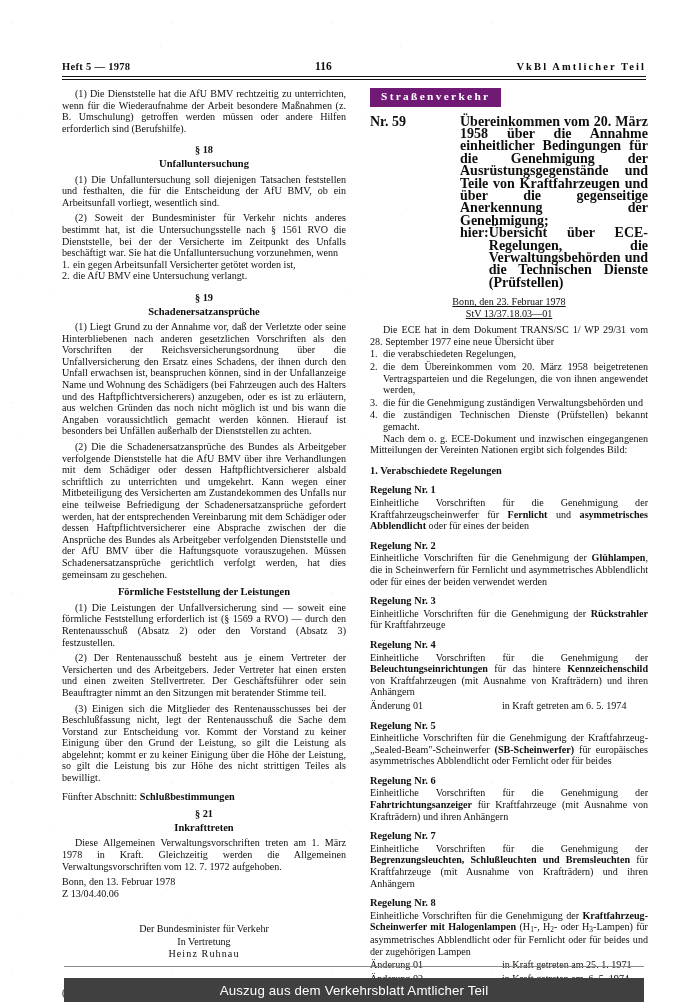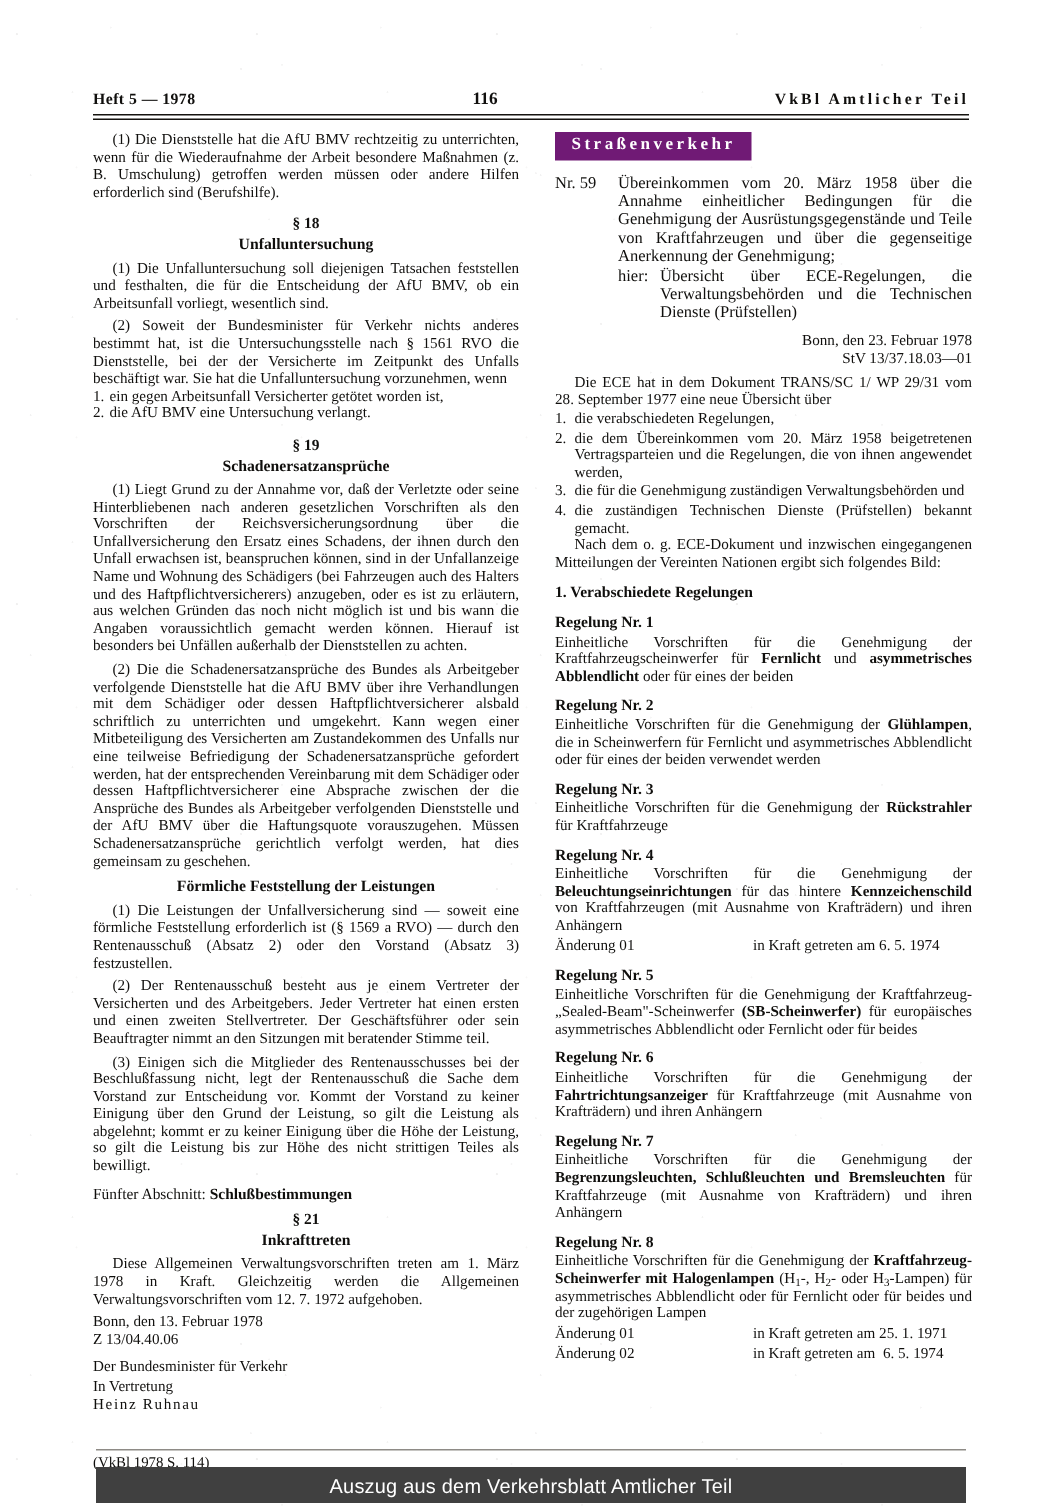--- a/index.html
+++ b/index.html
@@ -94,59 +94,61 @@
   }
   .numitem > .mark {
     display: inline-block;
     width: 11px;
     margin-left: -11px;
   }
 
   .abschnitt { text-indent: 0; margin-top: 7px; font-size: 10.3px; }
   .abschnitt b { font-weight: bold; }
 
-  .sig-block { text-align: left; text-indent: 0; margin-top: 7px; line-height: 12.5px; }
+  .sig-block { text-align: center; text-indent: 0; margin-top: 24px; line-height: 12.5px; }
   .sig-spaced { letter-spacing: 1.1px; }
   .src-note { text-indent: 0; margin-top: 26px; font-size: 9.9px; }
 
   
   .banner {
     display: inline-block;
     background: #701a75;
     color: #ffffff;
     font-weight: bold;
     font-size: 11.4px;
     letter-spacing: 2.3px;
     padding: 3px 11px 4px 11px;
     margin-bottom: 9px;
   }
   .entry-head {
     display: flex;
     text-indent: 0;
-    font-weight: normal;
-    font-size: 11px;
+    font-weight: bold;
+    font-size: 14px;
     line-height: 12.4px;
+    gap: 48px;
   }
   .entry-no {
     flex: 0 0 42px;
     white-space: nowrap;
   }
   .entry-body {
     flex: 1 1 auto;
     text-align: justify;
   }
   .entry-body .hier-row { display: flex; }
   .hier-lead { flex: 0 0 28px; }
   .hier-text { flex: 1 1 auto; text-align: justify; }
 
   .placedate {
     text-indent: 0;
-    text-align: right;
+    text-align: center;
     margin-top: 7px;
     line-height: 12px;
+    text-decoration: underline;
   }
   .listnum {
     text-indent: 0;
     padding-left: 13px;
     text-align: justify;
     margin-top: 1px;
   }
   .listnum > .mark {
     display: inline-block;
     width: 13px;

